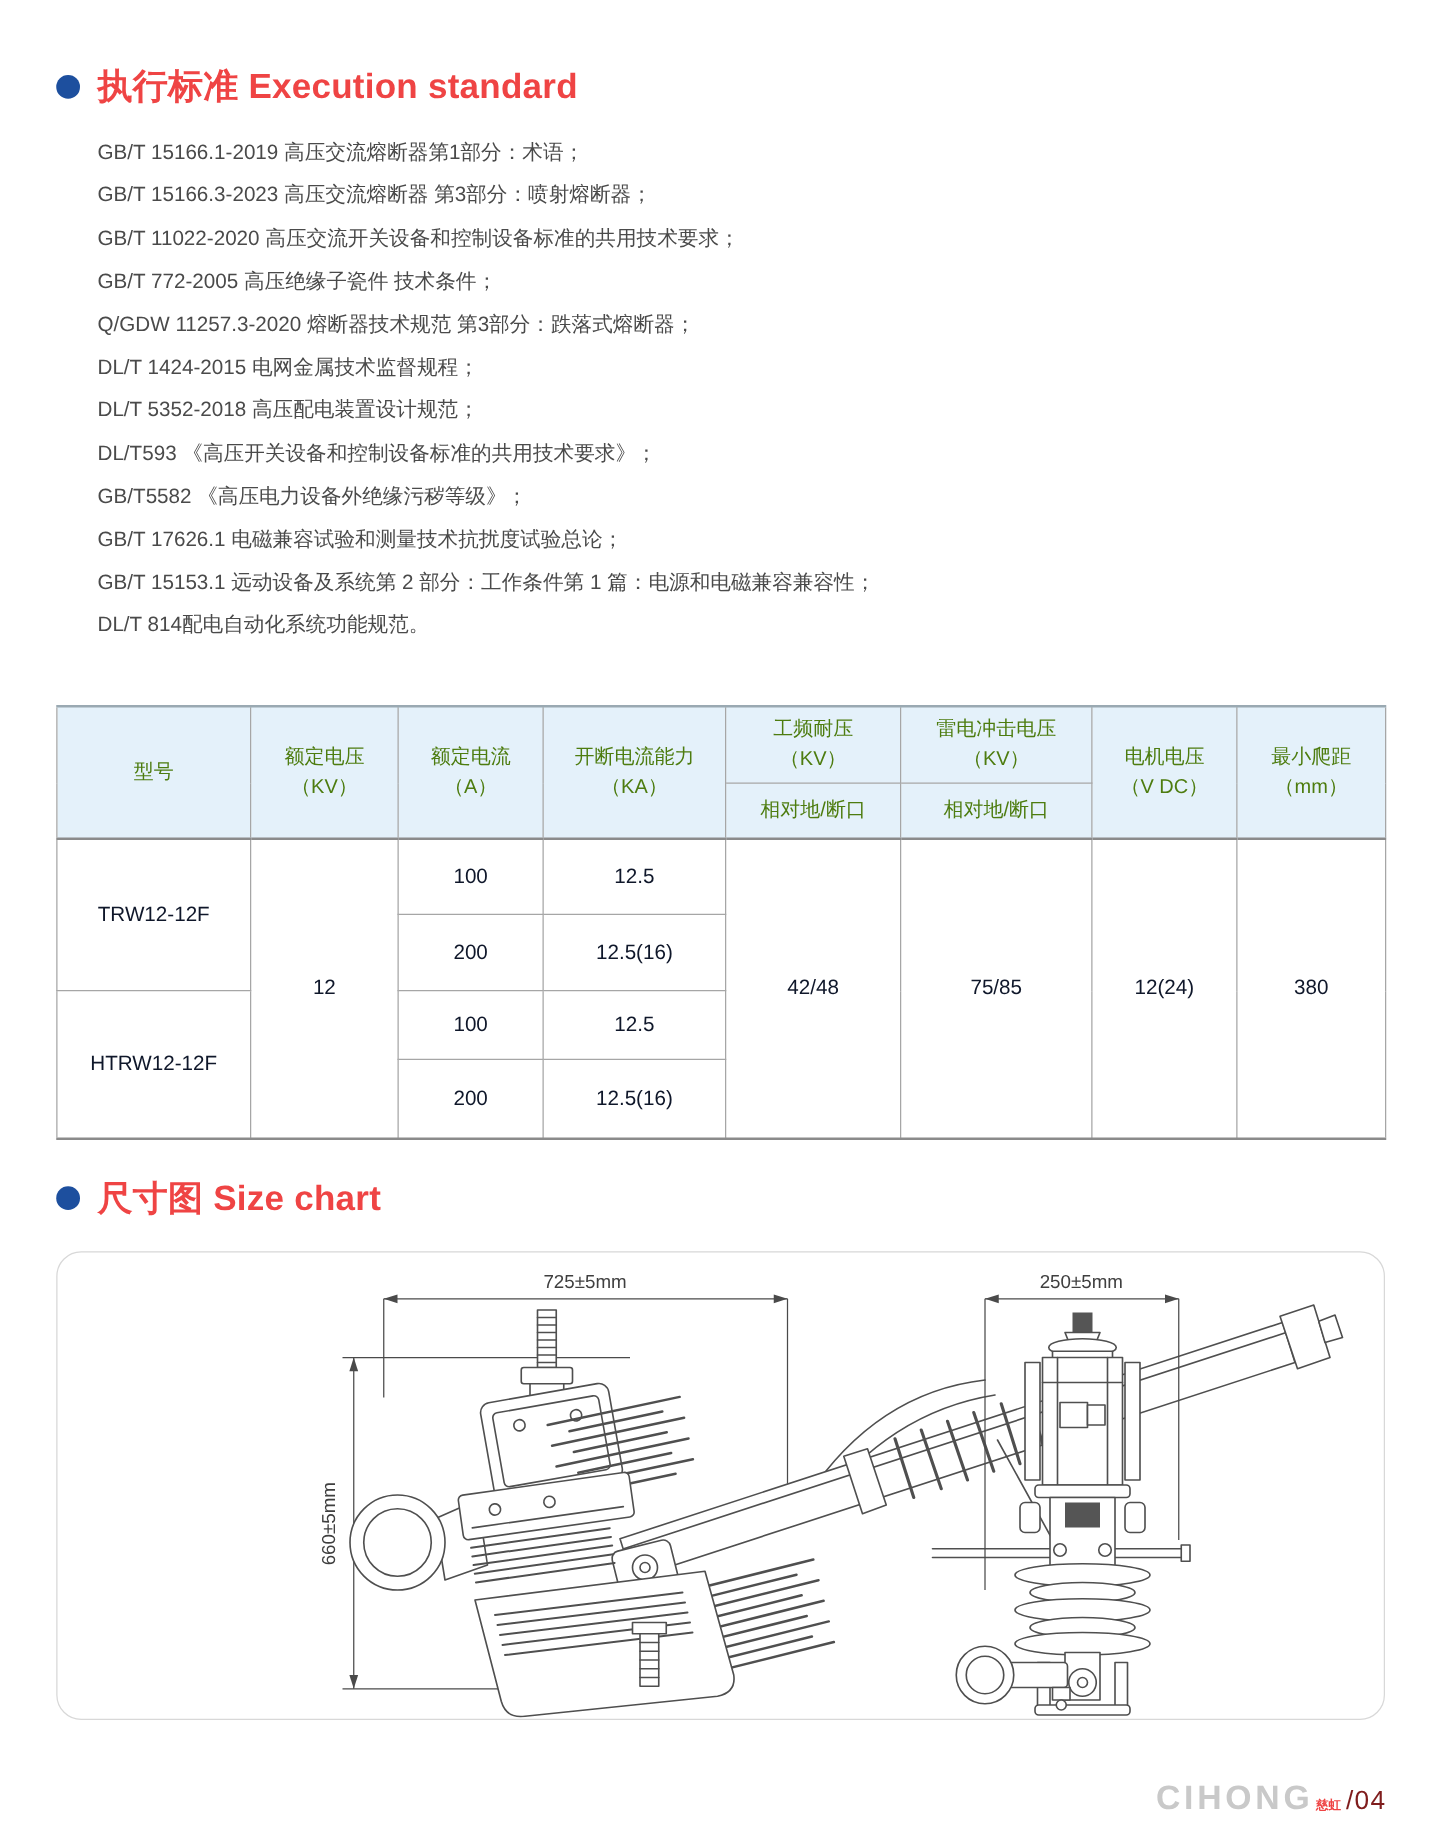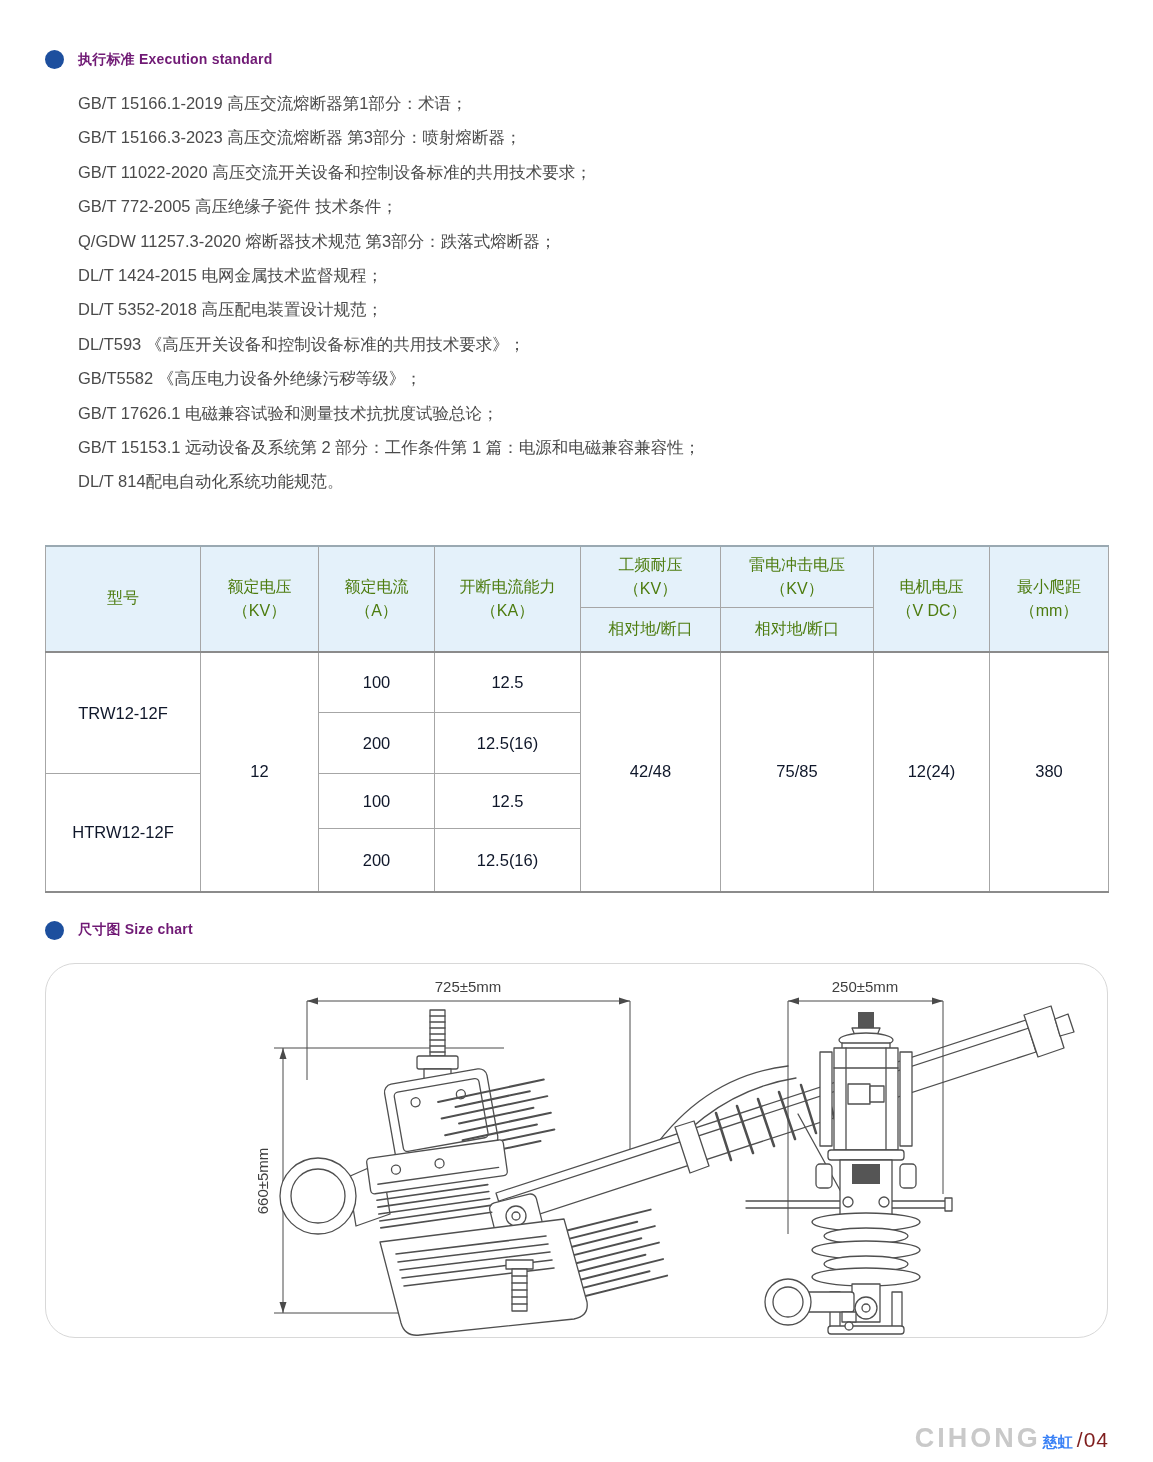--- a/index.html
+++ b/index.html
@@ -2,52 +2,52 @@
 <html><head>
 <meta charset="utf-8">
 <style>
   * { margin:0; padding:0; box-sizing:border-box; }
   html,body { background:#ffffff; }
   body { width:1153px; height:1462px; font-family:"Liberation Sans","DejaVu Sans",sans-serif; color:#3f3f3f; overflow:hidden; }
   .page { position:relative; width:1153px; height:1462px; padding:50px 45px 0 45px; }
 
   .sec-head { display:flex; align-items:center; gap:14px; }
   .bullet { width:19px; height:19px; border-radius:50%; background:#1d4f9e; flex:0 0 auto; }
-  .sec-title { font-size:14px; font-weight:700; color:#701a75; letter-spacing:0.2px; }
+  .sec-title { font-size:28px; font-weight:700; color:#ef4444; letter-spacing:0.2px; }
 
   .std-list { margin:17px 0 0 33px; }
   .std-item { font-size:16.5px; color:#4a4a4a; line-height:34.4px; white-space:nowrap; }
 
   .sec-params { margin-top:46px; }
   .param-table { width:1063px; table-layout:fixed; border-collapse:collapse; margin-top:25px;
                  border-top:2px solid #9aa9b2; border-bottom:2px solid #8b8b8b; }
   .param-table td { border:1px solid #a6a6a6; text-align:center; vertical-align:middle;
                     font-size:16.5px; color:#0f172a; padding:0; }
   .param-table tr.h1 td, .param-table tr.h2 td { background:#e4f1fa; font-size:16px; color:#4d7c0f; }
   .param-table tr.h1 { height:62px; }
   .param-table tr.h2 { height:44px; }
   .param-table tr.b1 { height:61px; }
   .param-table tr.b2 { height:61px; }
   .param-table tr.b3 { height:55px; }
   .param-table tr.b4 { height:63px; }
   .param-table tr.b1 td { border-top:2px solid #8b8b8b; }
   .hdr2 div { line-height:24px; }
 
   .sec-size { margin-top:28px; }
-  .size-box { margin-top:23px; width:1063px; height:375px; border:1.5px solid #d8d8d8; border-radius:30px; background:#fff; overflow:hidden; }
+  .size-box { margin-top:23px; width:1063px; height:375px; border:1.5px solid #d8d8d8; border-radius:20px; background:#fff; overflow:hidden; }
   .size-box svg { display:block; }
 
   .drawing { stroke:#4f4f4f; stroke-width:1.3; fill:none; stroke-linejoin:round; stroke-linecap:round; }
   .dim line { stroke:#4a4a4a; stroke-width:1; }
   .dim polygon { fill:#4a4a4a; stroke:none; }
   .dim text { fill:#3f3f3f; font-size:15px; font-family:"Liberation Sans","DejaVu Sans",sans-serif; }
 
   .footer { position:absolute; right:44px; bottom:8px; display:flex; align-items:baseline; white-space:nowrap; }
   .brand-en { font-size:27px; font-weight:700; color:#c9c9c9; letter-spacing:3px; }
-  .brand-cn { font-size:15px; font-weight:700; color:#3b82f6; margin-left:2px; }
+  .brand-cn { font-size:10px; font-weight:700; color:#ef4444; margin-left:2px; }
   .page-num { font-size:21px; color:#7f1d1d; margin-left:4px; letter-spacing:1px; }
 </style>
 </head>
 <body>
 
 <div class="page">
 
   <section>
     <div class="sec-head">
       <span class="bullet"></span>

